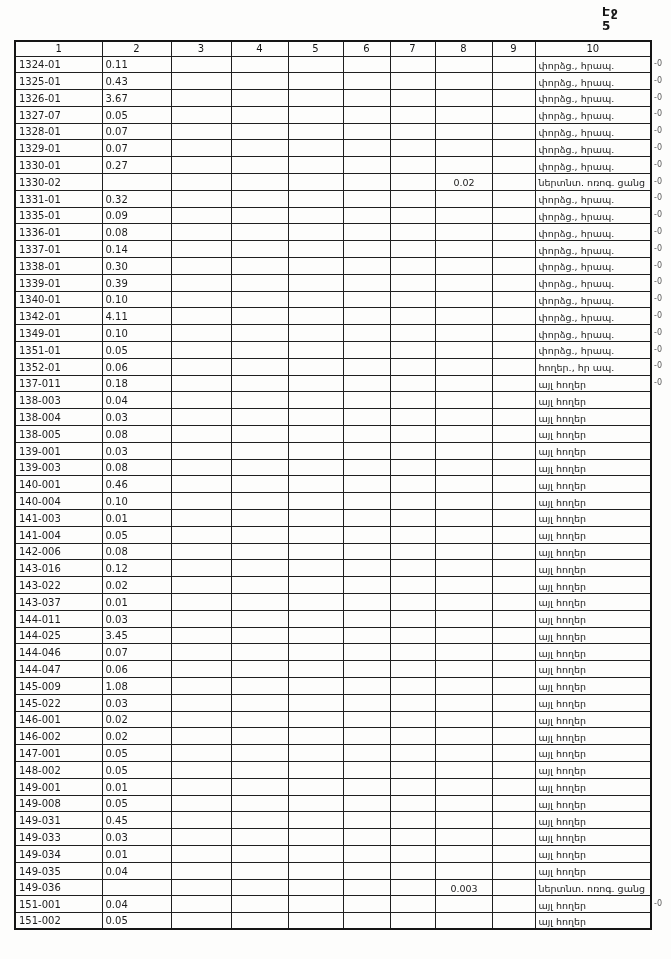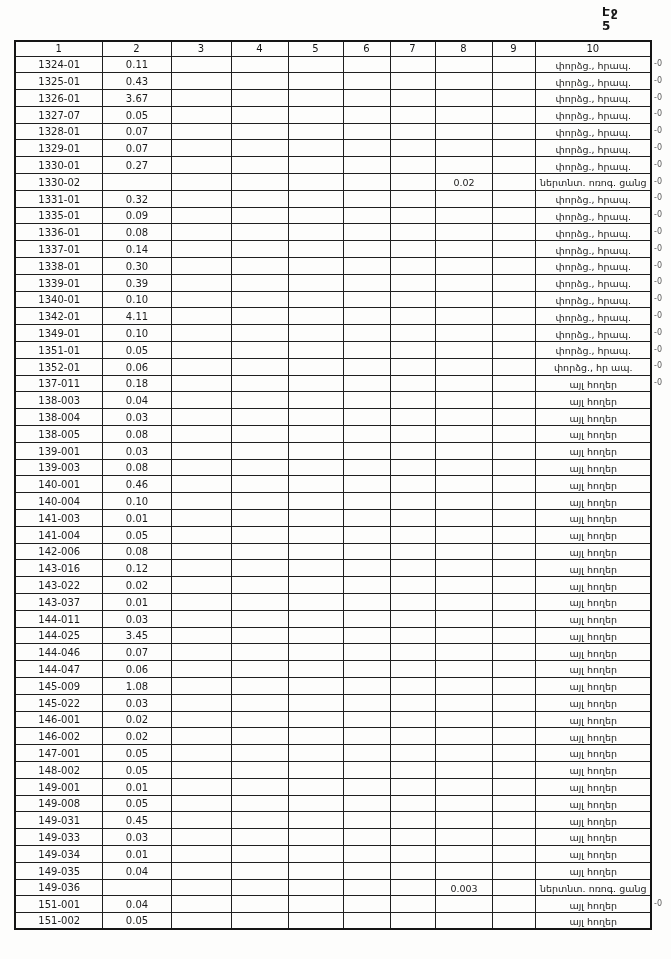--- a/index.html
+++ b/index.html
@@ -46,24 +46,24 @@
     vertical-align: middle;
     color: #141414;
   }
   .data-table td {
     height: 16.8px;
     font-size: 9.5px;
     line-height: 1;
     vertical-align: bottom;
     padding: 0 2px 2px 3px;
   }
-  td.c1  { text-align: center;  font-size: 10px; }
-  td.c2  { text-align: center; font-size: 10px; }
+  td.c1  { text-align: left;  font-size: 10px; }
+  td.c2  { text-align: left; font-size: 10px; }
   td.c8  { text-align: center; }
-  td.c10 { text-align: center; }
+  td.c10 { text-align: left; }
 
   .margin-mark {
     position: absolute;
     left: 640px;
     font-size: 8px;
     line-height: 1;
     color: #3a3a3a;
     opacity: 0.85;
   }
 </style>
@@ -322,21 +322,21 @@
           <tr>
             <td class="c1">1352-01</td>
             <td class="c2">0.06</td>
             <td class="c3"></td>
             <td class="c4"></td>
             <td class="c5"></td>
             <td class="c6"></td>
             <td class="c7"></td>
             <td class="c8"></td>
             <td class="c9"></td>
-            <td class="c10">փորձց., հր ապ.</td>
+            <td class="c10">հողեր., հր ապ.</td>
           </tr>
           <tr>
             <td class="c1">137-011</td>
             <td class="c2">0.18</td>
             <td class="c3"></td>
             <td class="c4"></td>
             <td class="c5"></td>
             <td class="c6"></td>
             <td class="c7"></td>
             <td class="c8"></td>

